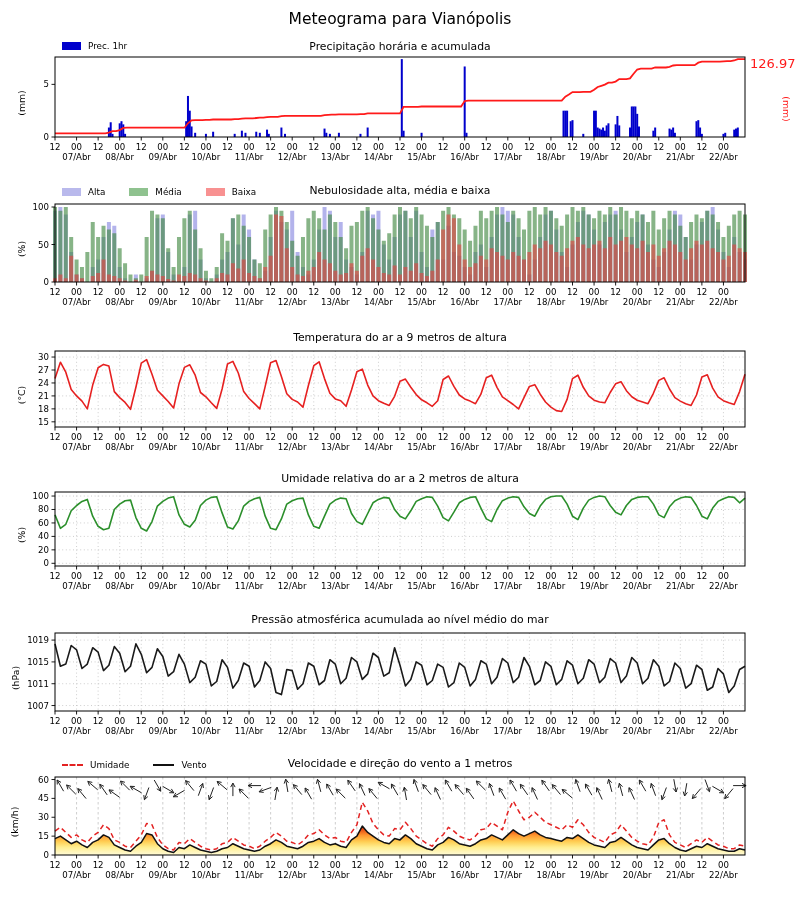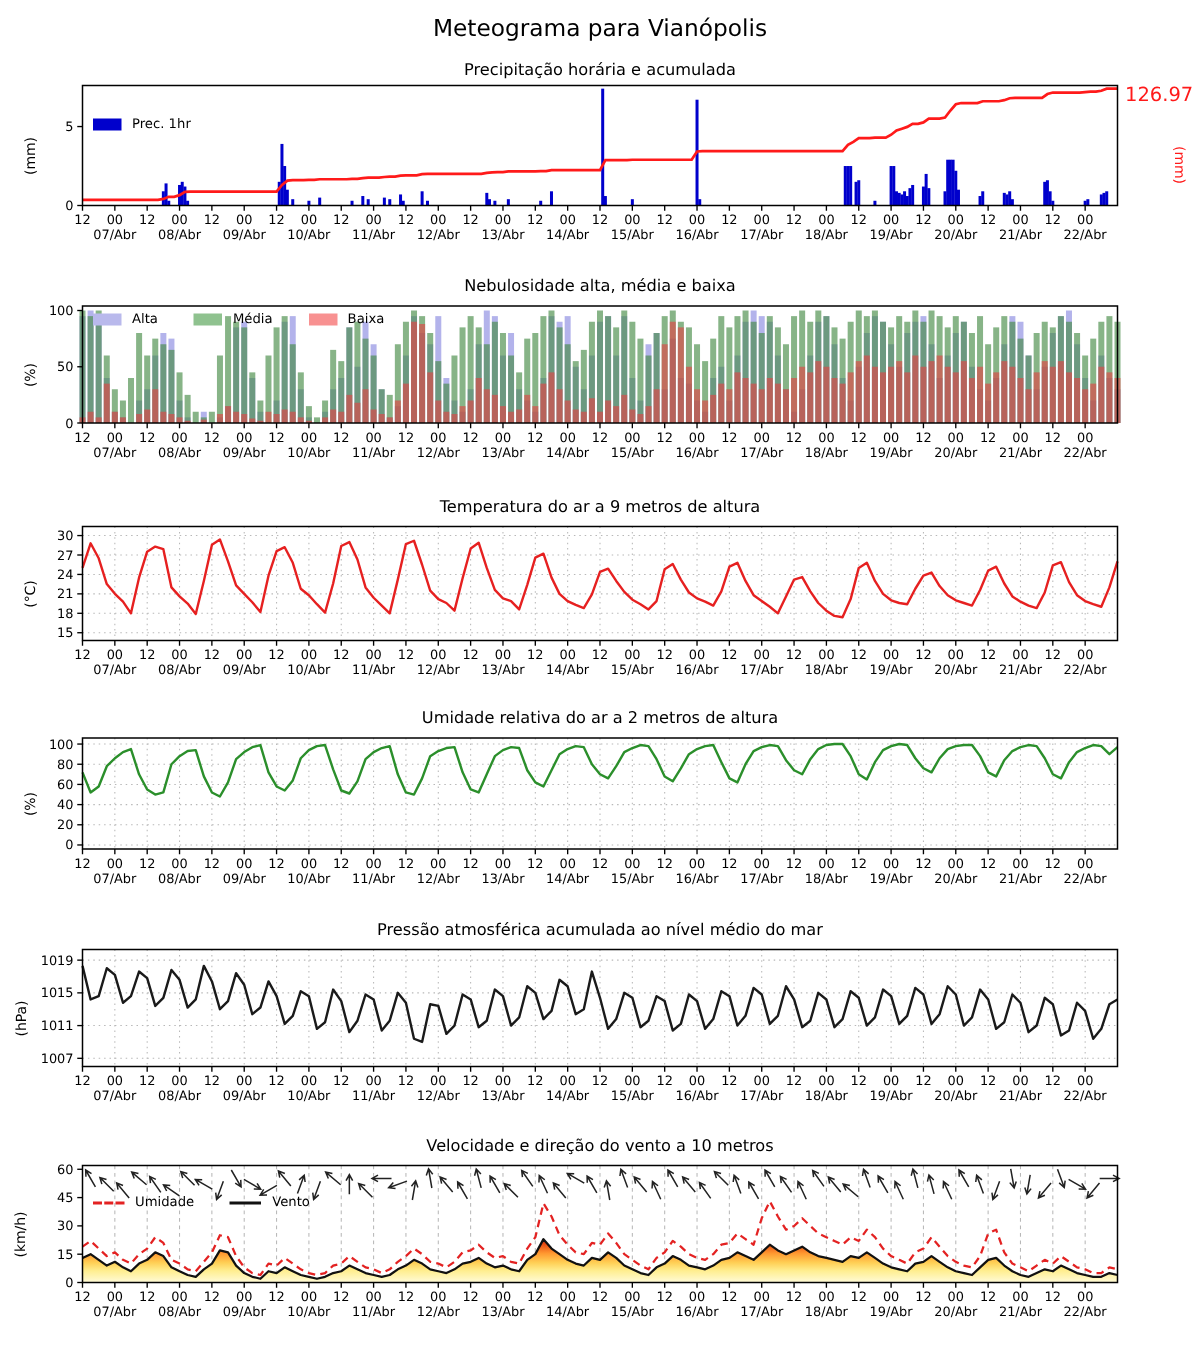--- a/index.html
+++ b/index.html
@@ -2,25 +2,25 @@
 <html><head>
 <meta charset="utf-8">
 <style>
   html,body{margin:0;padding:0;background:#fff;}
   .page{position:relative;width:796px;height:900px;background:#fff;overflow:hidden;
         font-family:"DejaVu Sans",sans-serif;color:#000;}
   svg text{font-family:"DejaVu Sans",sans-serif;fill:#000;}
   .main-title{position:absolute;top:10px;left:0;width:800px;text-align:center;font-size:15.5px;}
   .ptitle{position:absolute;left:55px;width:690px;text-align:center;font-size:10.8px;}
   .t1{top:40px}.t2{top:184px}.t3{top:331px}.t4{top:472px}.t5{top:613px}.t6{top:757px}
-  .legend{position:absolute;display:flex;align-items:center;gap:24px;font-size:8.8px;margin-top:37px;}
+  .legend{position:absolute;display:flex;align-items:center;gap:24px;font-size:8.8px;}
   .leg-item{display:flex;align-items:center;gap:7px;}
   .swatch{width:19px;height:8px;display:inline-block;}
   .lineswatch{width:21px;height:0;display:inline-block;}
-  .l1{top:41px;left:62px}.l2{top:171px;left:62px}.l6{top:760px;left:62px}
+  .l1{top:41px;left:62px}.l2{top:187px;left:62px}.l6{top:760px;left:62px}
   .ylab{position:absolute;width:0;height:0;}
   .ylab>span{display:inline-block;transform:translate(-50%,-50%) rotate(-90deg);
              font-size:9.3px;white-space:nowrap;}
   .ylab.right>span{transform:translate(-50%,-50%) rotate(90deg);}
   .red{color:#ff1a1a;}
   .total-label{position:absolute;left:750px;top:56px;font-size:13px;}
 </style>
 </head>
 <body>
 
@@ -1239,21 +1239,21 @@
       <text x="49" y="801.3870967741935" text-anchor="end" font-size="8.6">45</text>
       <line x1="51.5" x2="55" y1="779.516129032258" y2="779.516129032258" stroke="#000" stroke-width="0.9"></line>
       <text x="49" y="782.516129032258" text-anchor="end" font-size="8.6">60</text>
     </svg>
 
   <div class="ptitle t1">Precipitação horária e acumulada</div>
   <div class="ptitle t2">Nebulosidade alta, média e baixa</div>
   <div class="ptitle t3">Temperatura do ar a 9 metros de altura</div>
   <div class="ptitle t4">Umidade relativa do ar a 2 metros de altura</div>
   <div class="ptitle t5">Pressão atmosférica acumulada ao nível médio do mar</div>
-  <div class="ptitle t6">Velocidade e direção do vento a 10 metros</div>
+  <div class="ptitle t6">Velocidade e direção do vento a 1 metros</div>
 
   <div class="legend l1">
     <span class="leg-item">
       <span class="swatch" id="sw-prec" style="background: rgb(0, 0, 204);"></span>
       <span>Prec. 1hr</span>
     </span>
   </div>
 
   <div class="legend l2">
     <span class="leg-item">

